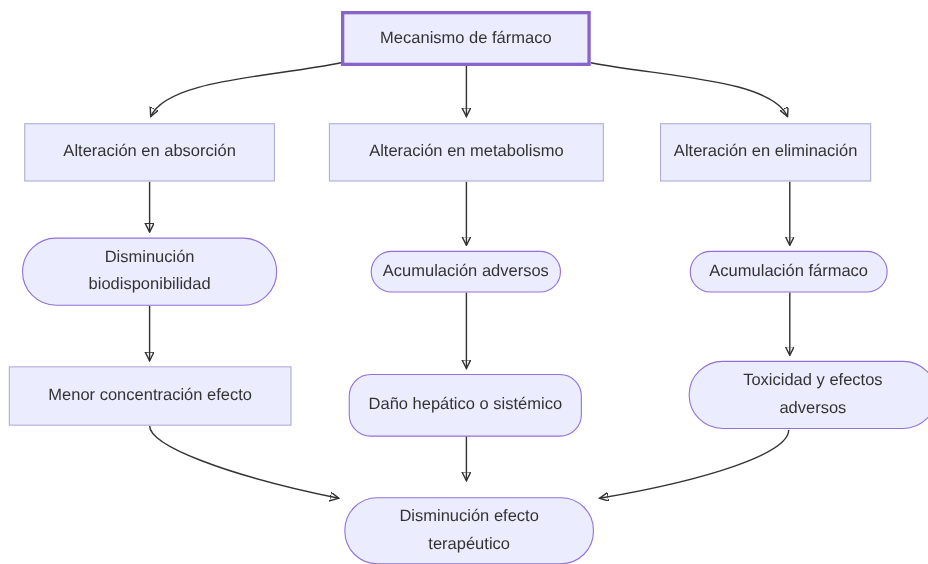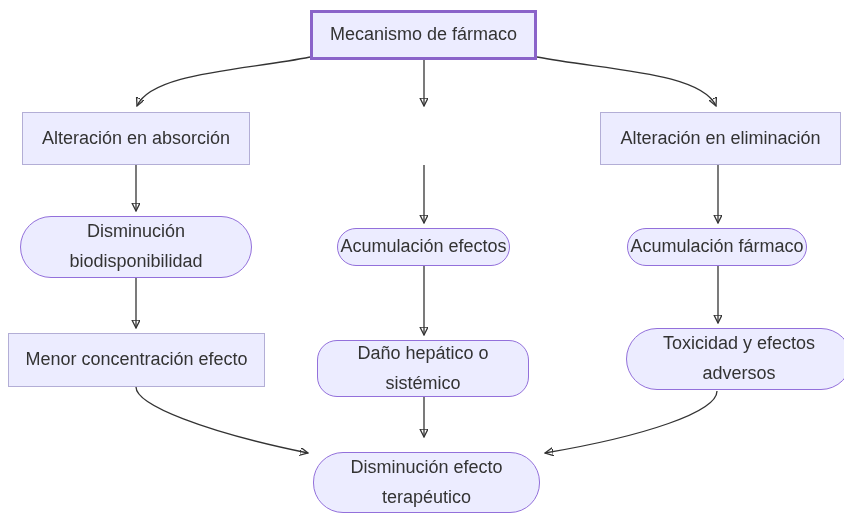--- a/index.html
+++ b/index.html
@@ -30,37 +30,37 @@
     stroke-width: 1.3px;
   }
   .node {
     position: absolute;
     box-sizing: border-box;
     display: flex;
     align-items: center;
     justify-content: center;
     text-align: center;
     background: var(--node-fill, #ECECFF);
-    font-size: 18px;
+    font-size: 15px;
     line-height: 1.65;
   }
   .rect {
     border: 1px solid var(--rect-border, #b3aed6);
   }
   .stadium {
     border: 1.3px solid var(--node-border, #9370DB);
   }
   .emphasis {
     border: 3px solid var(--root-border, #8a63c9);
   }
   
   .n-root          { left: 310px; top: 10px;  width: 227px; height: 50px; }
   .n-absorcion     { left: 22px;  top: 112px; width: 228px; height: 53px; }
   .n-metabolismo   { left: 299px; top: 112px; width: 250px; height: 53px; }
-  .n-eliminacion   { left: 600px; top: 112px; width: 241px; height: 53px; }
+  .n-eliminacion   { left: 600px; top: 112px; width: 192px; height: 53px; }
   .n-biodisponibilidad { left: 20px;  top: 216px; width: 232px; height: 62px; border-radius: 31px; }
   .n-toxinas       { left: 337px; top: 228px; width: 173px; height: 38px; border-radius: 19px; }
   .n-farmaco       { left: 627px; top: 228px; width: 180px; height: 38px; border-radius: 19px; }
   .n-tisular       { left: 8px;   top: 333px; width: 257px; height: 54px; }
   .n-hepatico      { left: 317px; top: 340px; width: 212px; height: 57px; border-radius: 20px; }
   .n-toxicidad     { left: 626px; top: 328px; width: 226px; height: 62px; border-radius: 31px; }
   .n-terapeutico   { left: 313px; top: 452px; width: 227px; height: 61px; border-radius: 30px; }
   
   .n-biodisponibilidad .label { max-width: 150px; }
   .n-toxicidad .label         { max-width: 165px; }
@@ -92,31 +92,34 @@
   </svg>
 
   <div class="node rect emphasis n-root">
     <span class="label">Mecanismo de fármaco</span>
   </div>
 
   <div class="node rect n-absorcion">
     <span class="label">Alteración en absorción</span>
   </div>
 
+  <div class="node rect n-metabolismo">
+    <span class="label">Alteración en metabolismo</span>
+  </div>
 
   <div class="node rect n-eliminacion">
     <span class="label">Alteración en eliminación</span>
   </div>
 
   <div class="node stadium n-biodisponibilidad">
     <span class="label">Disminución biodisponibilidad</span>
   </div>
 
   <div class="node stadium n-toxinas">
-    <span class="label">Acumulación efectos</span>
+    <span class="label">Acumulación adversos</span>
   </div>
 
   <div class="node stadium n-farmaco">
     <span class="label">Acumulación fármaco</span>
   </div>
 
   <div class="node rect n-tisular">
     <span class="label">Menor concentración efecto</span>
   </div>
 

